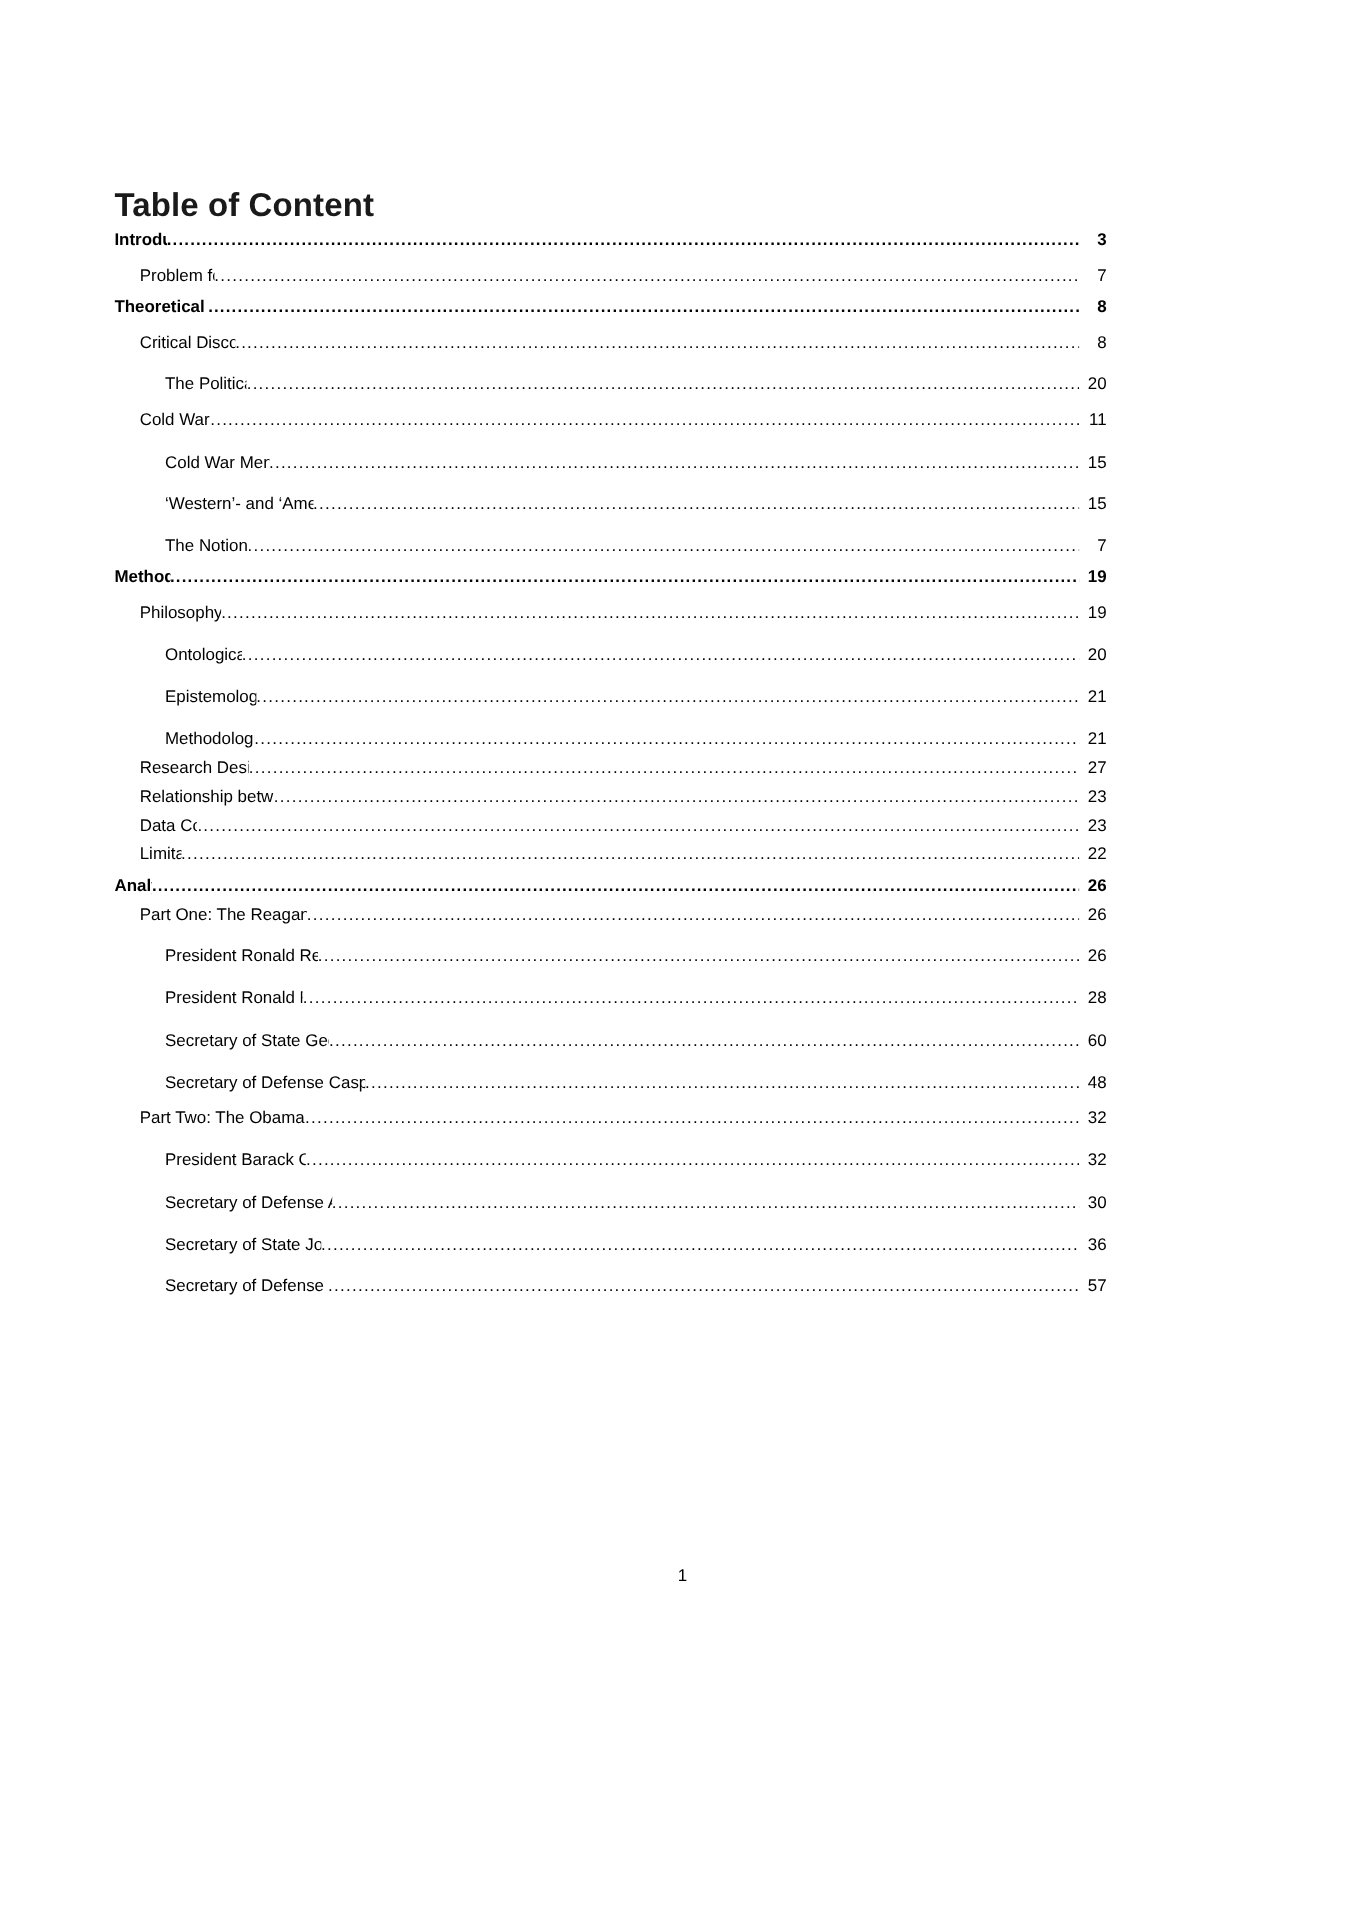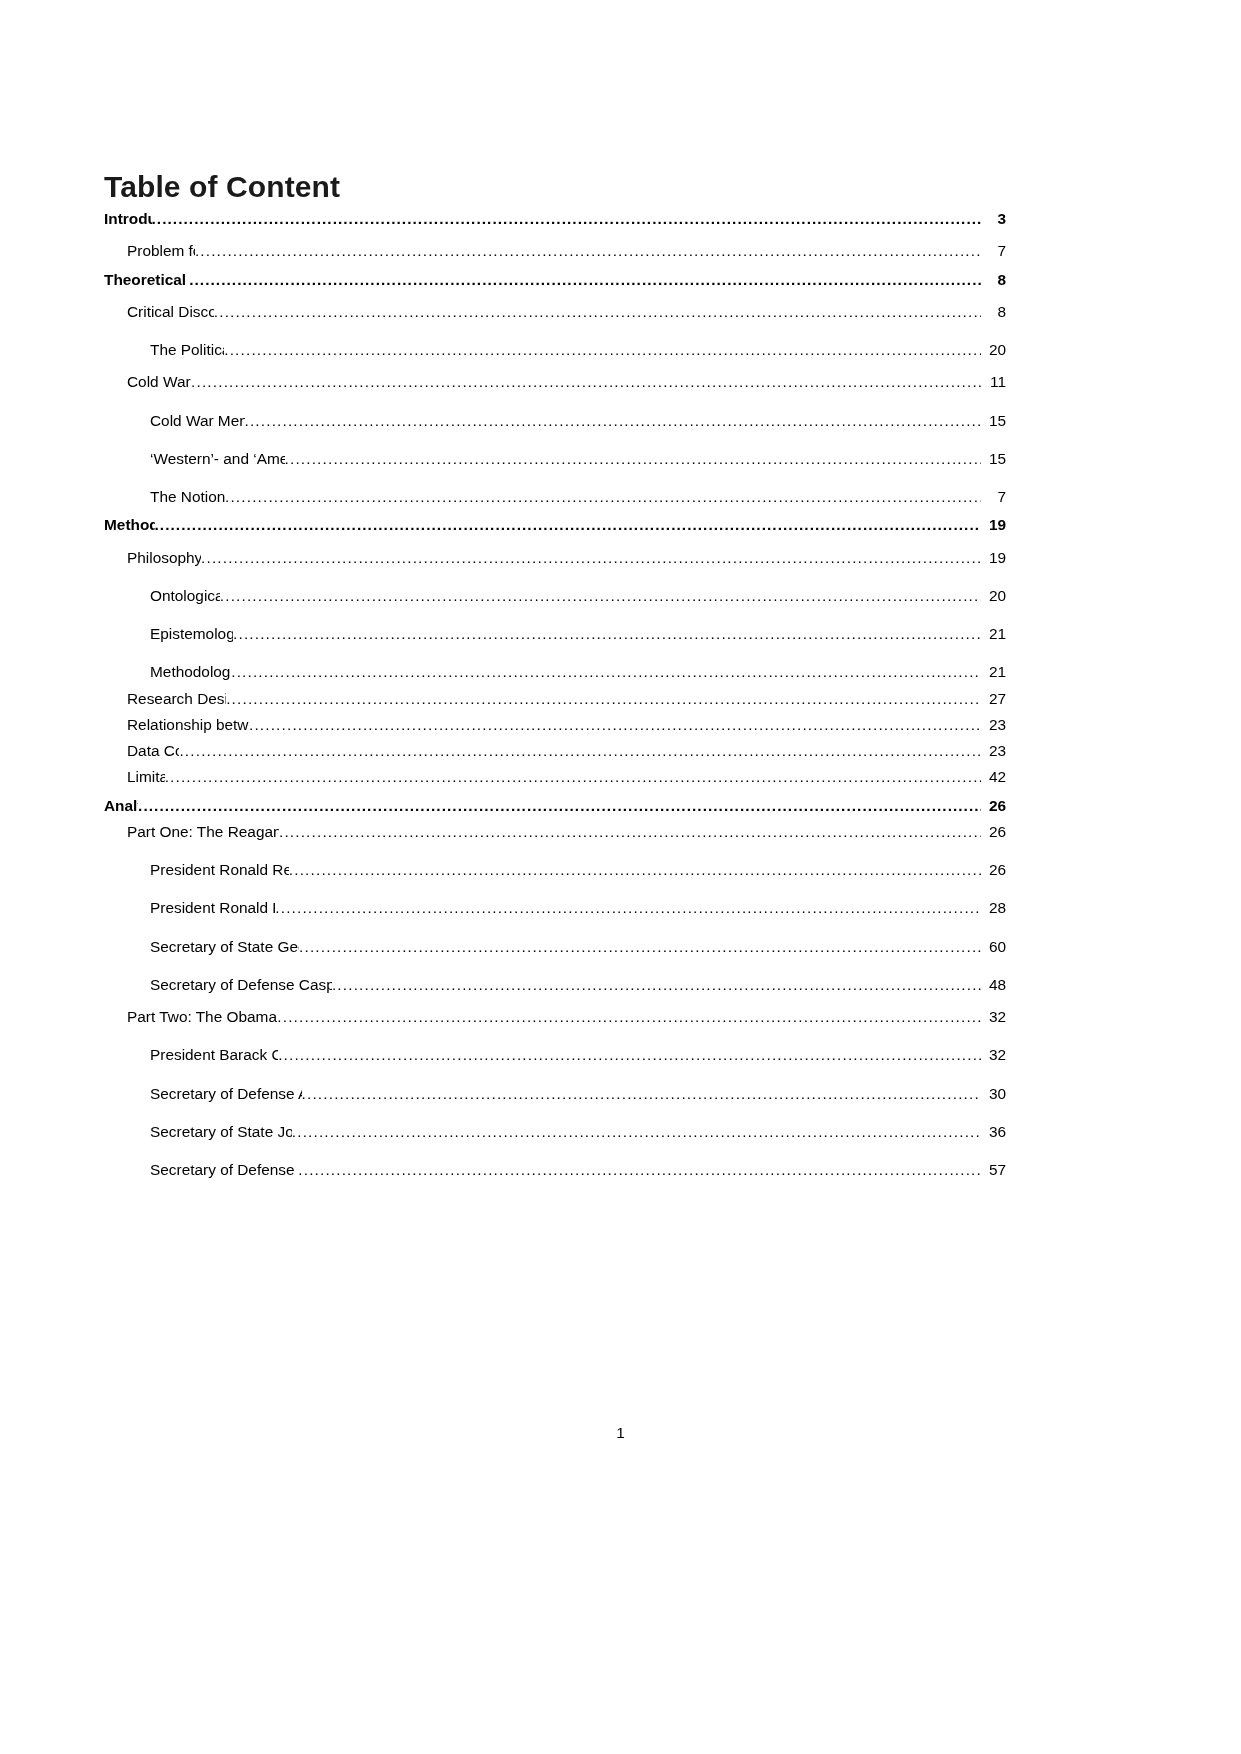--- a/index.html
+++ b/index.html
@@ -211,21 +211,21 @@
           <span class="pageno">23</span>
         </li>
         <li class="toc-entry lvl2 tight">
           <span class="label">Data Collection</span>
           <span class="leader"></span>
           <span class="pageno">23</span>
         </li>
         <li class="toc-entry lvl2 tight">
           <span class="label">Limitations</span>
           <span class="leader"></span>
-          <span class="pageno">42</span>
+          <span class="pageno">22</span>
         </li>
         <li class="toc-entry lvl1">
           <span class="label">Analysis</span>
           <span class="leader"></span>
           <span class="pageno">26</span>
         </li>
         <li class="toc-entry lvl2 tight">
           <span class="label">Part One: The Reagan-Administration (1981-1986)</span>
           <span class="leader"></span>
           <span class="pageno">26</span>

